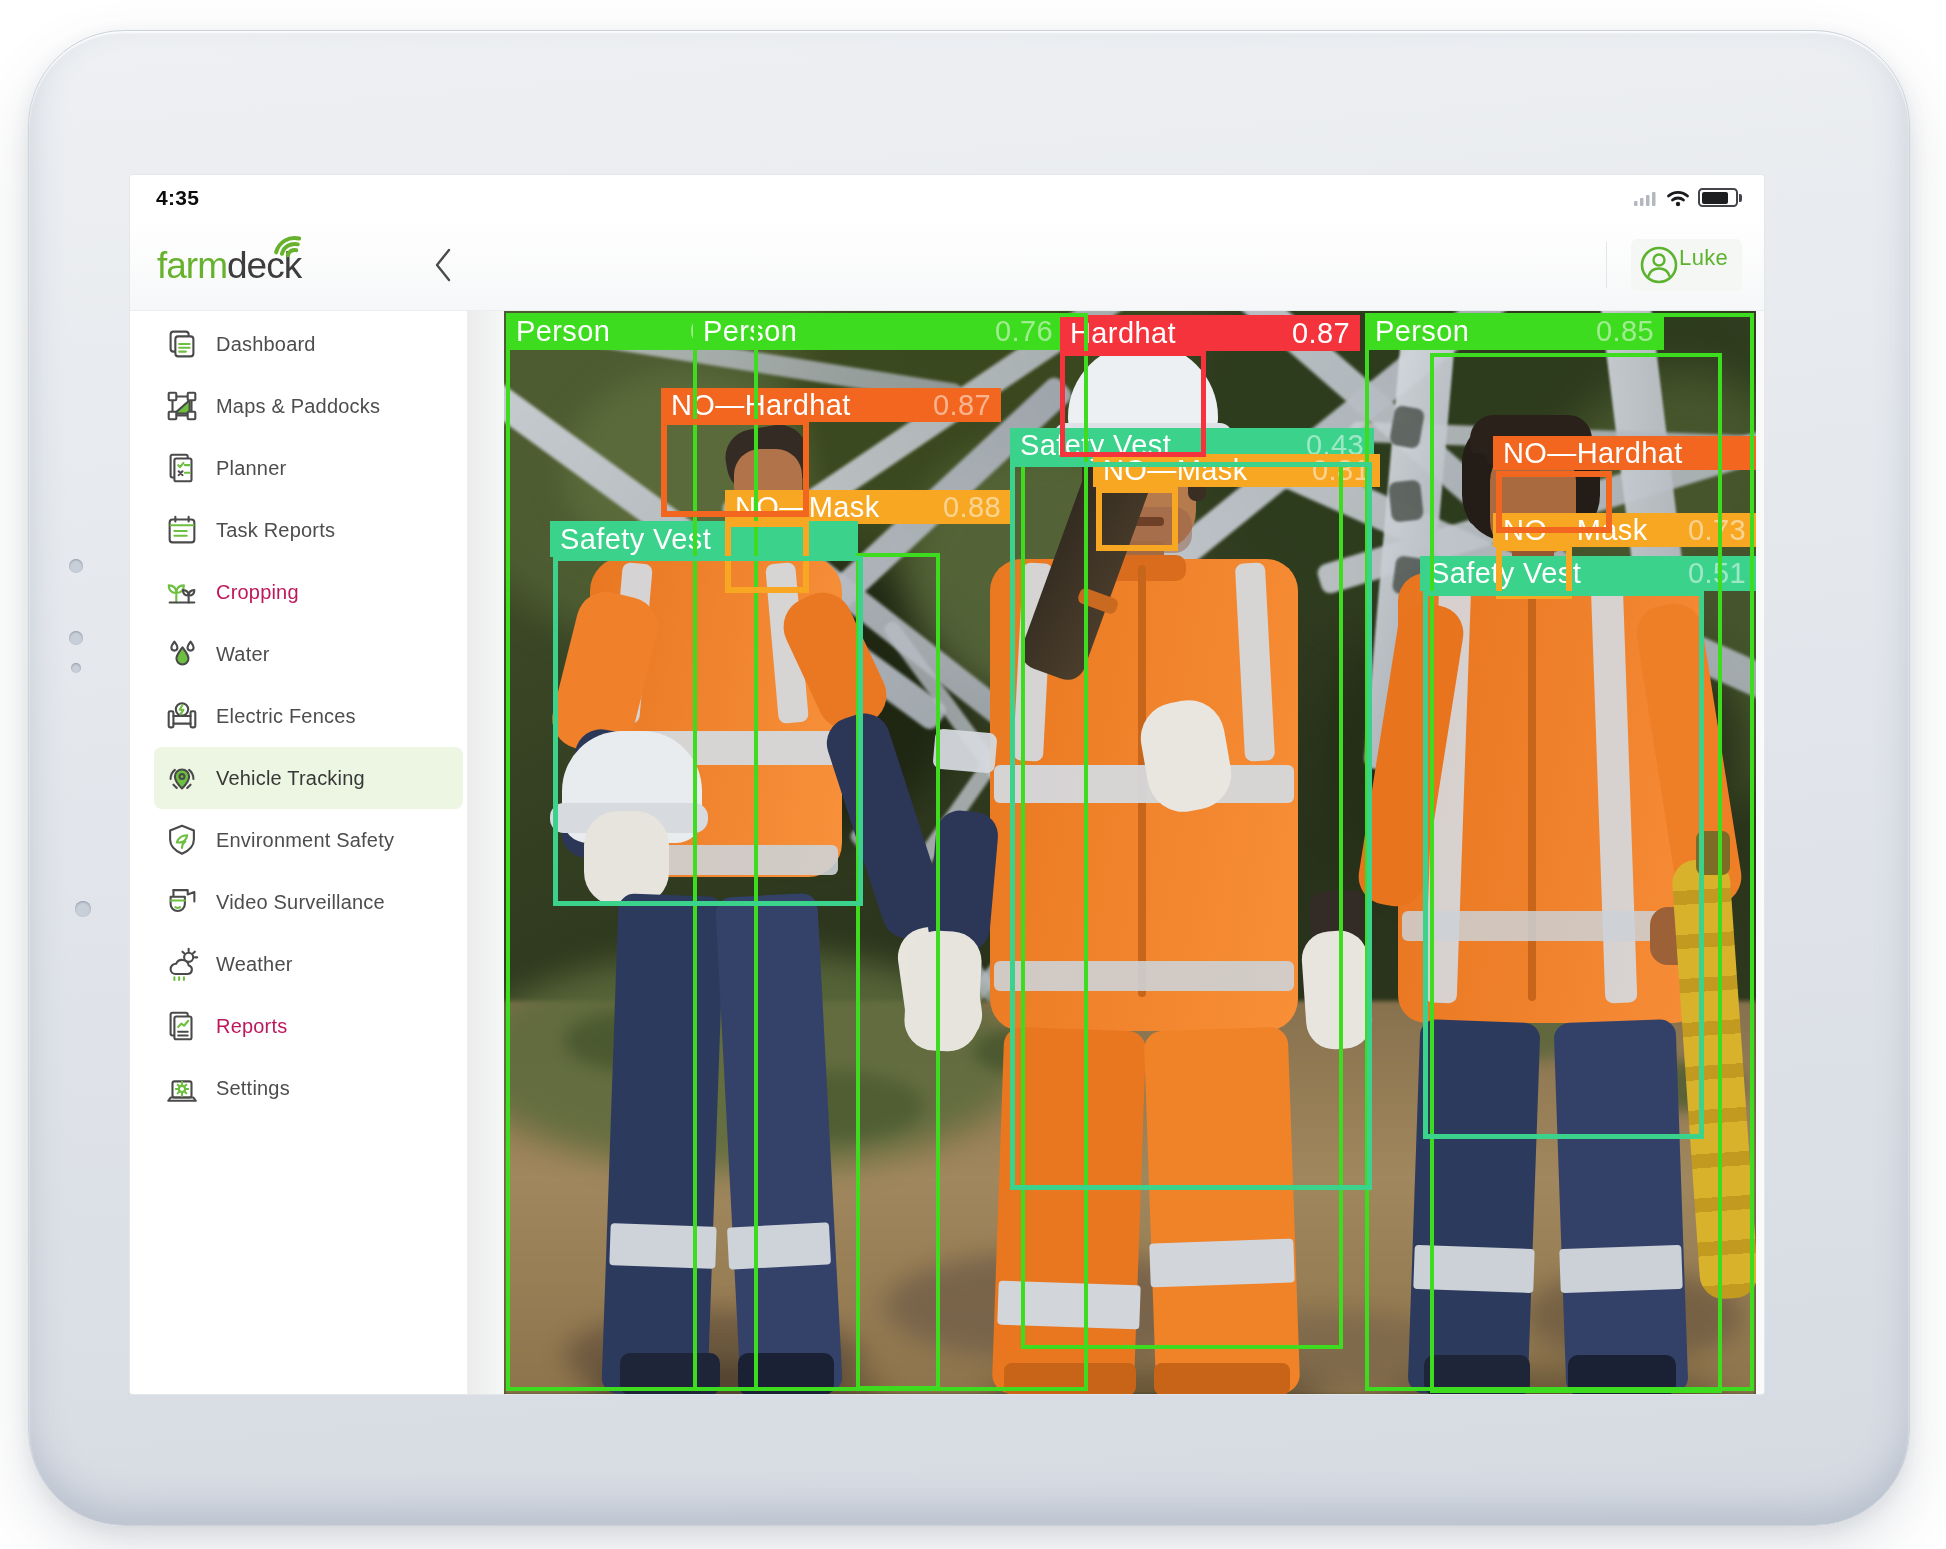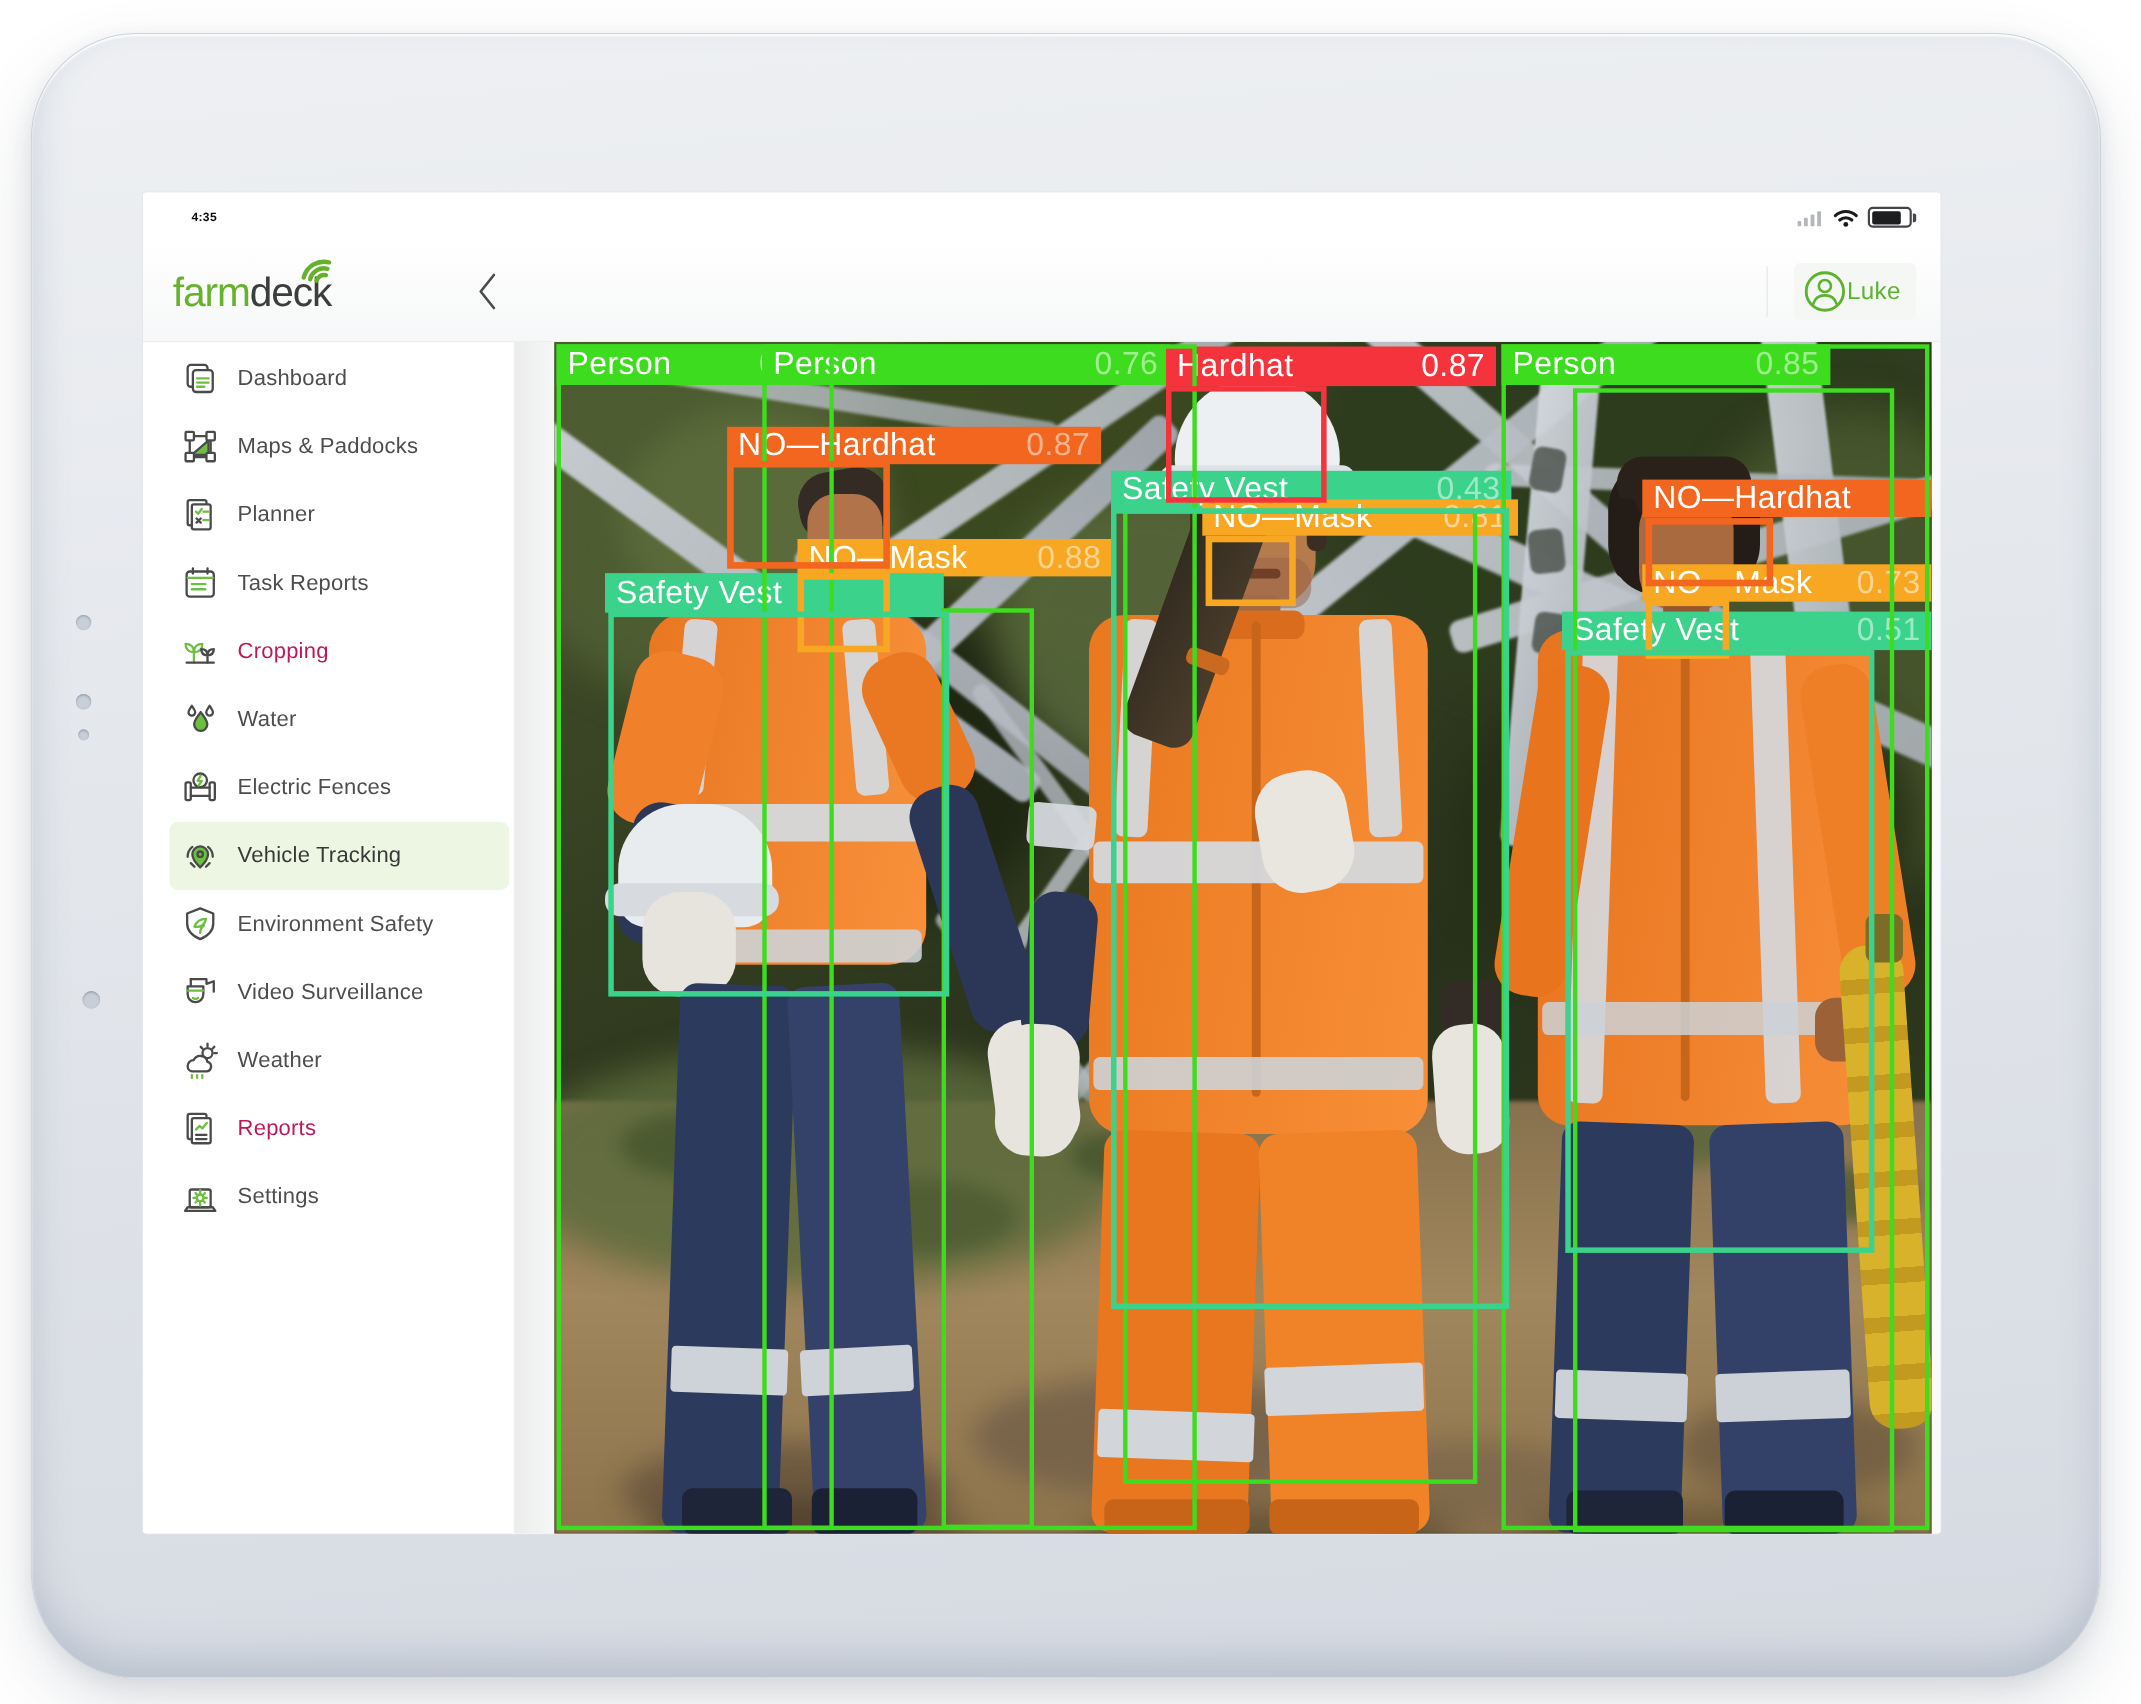--- a/index.html
+++ b/index.html
@@ -13,37 +13,37 @@
       inset 0 2px 2px rgba(255,255,255,.9), inset 0 -18px 34px rgba(120,135,160,.30);}
   .bezel-dot{position:absolute;border-radius:50%;background:#c9cfd8;
     box-shadow:inset 0 1px 2px rgba(90,100,120,.5);}
   
   .screen{position:absolute;left:100px;top:143px;width:1634px;height:1219px;background:#fff;
     border-radius:4px;border:1px solid #e4e7ea;box-sizing:content-box;overflow:hidden;
     display:flex;flex-direction:column;}
   
   .statusbar{height:45px;flex:0 0 45px;background:#fff;display:flex;align-items:center;
     justify-content:space-between;padding:0 26px;}
-  .time{font-size:11px;font-weight:bold;color:#0c0c0d;letter-spacing:.3px;margin-left:18px;}
+  .time{font-size:21px;font-weight:bold;color:#0c0c0d;letter-spacing:.3px;}
   .sticons{display:flex;align-items:center;gap:8px;}
   .battery{width:36px;height:15px;border:2px solid #43454a;border-radius:4.5px;position:relative;}
   .battery .fill{position:absolute;left:1.5px;top:1.5px;bottom:1.5px;width:26px;background:#1d1e20;border-radius:2px;}
   .battery .nub{position:absolute;right:-6px;top:3.5px;width:3px;height:8px;background:#43454a;border-radius:0 2px 2px 0;}
   
   .header{height:90px;flex:0 0 90px;background:linear-gradient(#ffffff,#f6f7f8);
     border-bottom:1px solid #ebedef;position:relative;display:flex;align-items:center;}
   .logo{position:relative;margin-left:27px;font-size:37px;font-weight:normal;letter-spacing:-1px;line-height:1;}
   .logo .farm{color:#67b22d;}
   .logo .deck{color:#3d3d3d;}
   .logo svg{position:absolute;left:118px;top:-14px;}
   .back{position:absolute;left:300px;top:50%;transform:translateY(-50%);width:26px;height:40px;
     display:flex;align-items:center;justify-content:center;cursor:pointer;}
   .hdr-right{position:absolute;right:0;top:0;height:100%;display:flex;align-items:center;padding-right:22px;}
   .hdr-div{width:1px;height:46px;background:#e2e5e9;margin-right:24px;}
-  .user{display:flex;align-items:center;gap:0;background:#f5f7f5;border-radius:6px;padding:6px 14px 6px 8px;cursor:pointer;}
+  .user{display:flex;gap:0;background:#f5f7f5;border-radius:6px;padding:6px 14px 6px 8px;cursor:pointer;}
   .user .uname{font-size:22px;color:#5cb32e;letter-spacing:.3px;}
   
   .content{flex:1;display:flex;min-height:0;}
   .sidebar{width:337px;flex:0 0 337px;background:#fff;border-right:1px solid #efefef;padding-top:2px;}
   .srow{height:62px;display:flex;align-items:center;padding-left:33px;gap:15px;cursor:pointer;margin-left:0;}
   .srow .slabel{font-size:20px;color:#4d4d4d;letter-spacing:.2px;}
   .srow.muted .slabel{color:#be185d;}
   .srow.active{background:#edf6e3;border-radius:8px;margin:0 4px 0 24px;padding-left:9px;}
   .srow.active .slabel{color:#383838;}
   .sic{width:38px;height:38px;flex:0 0 38px;}

